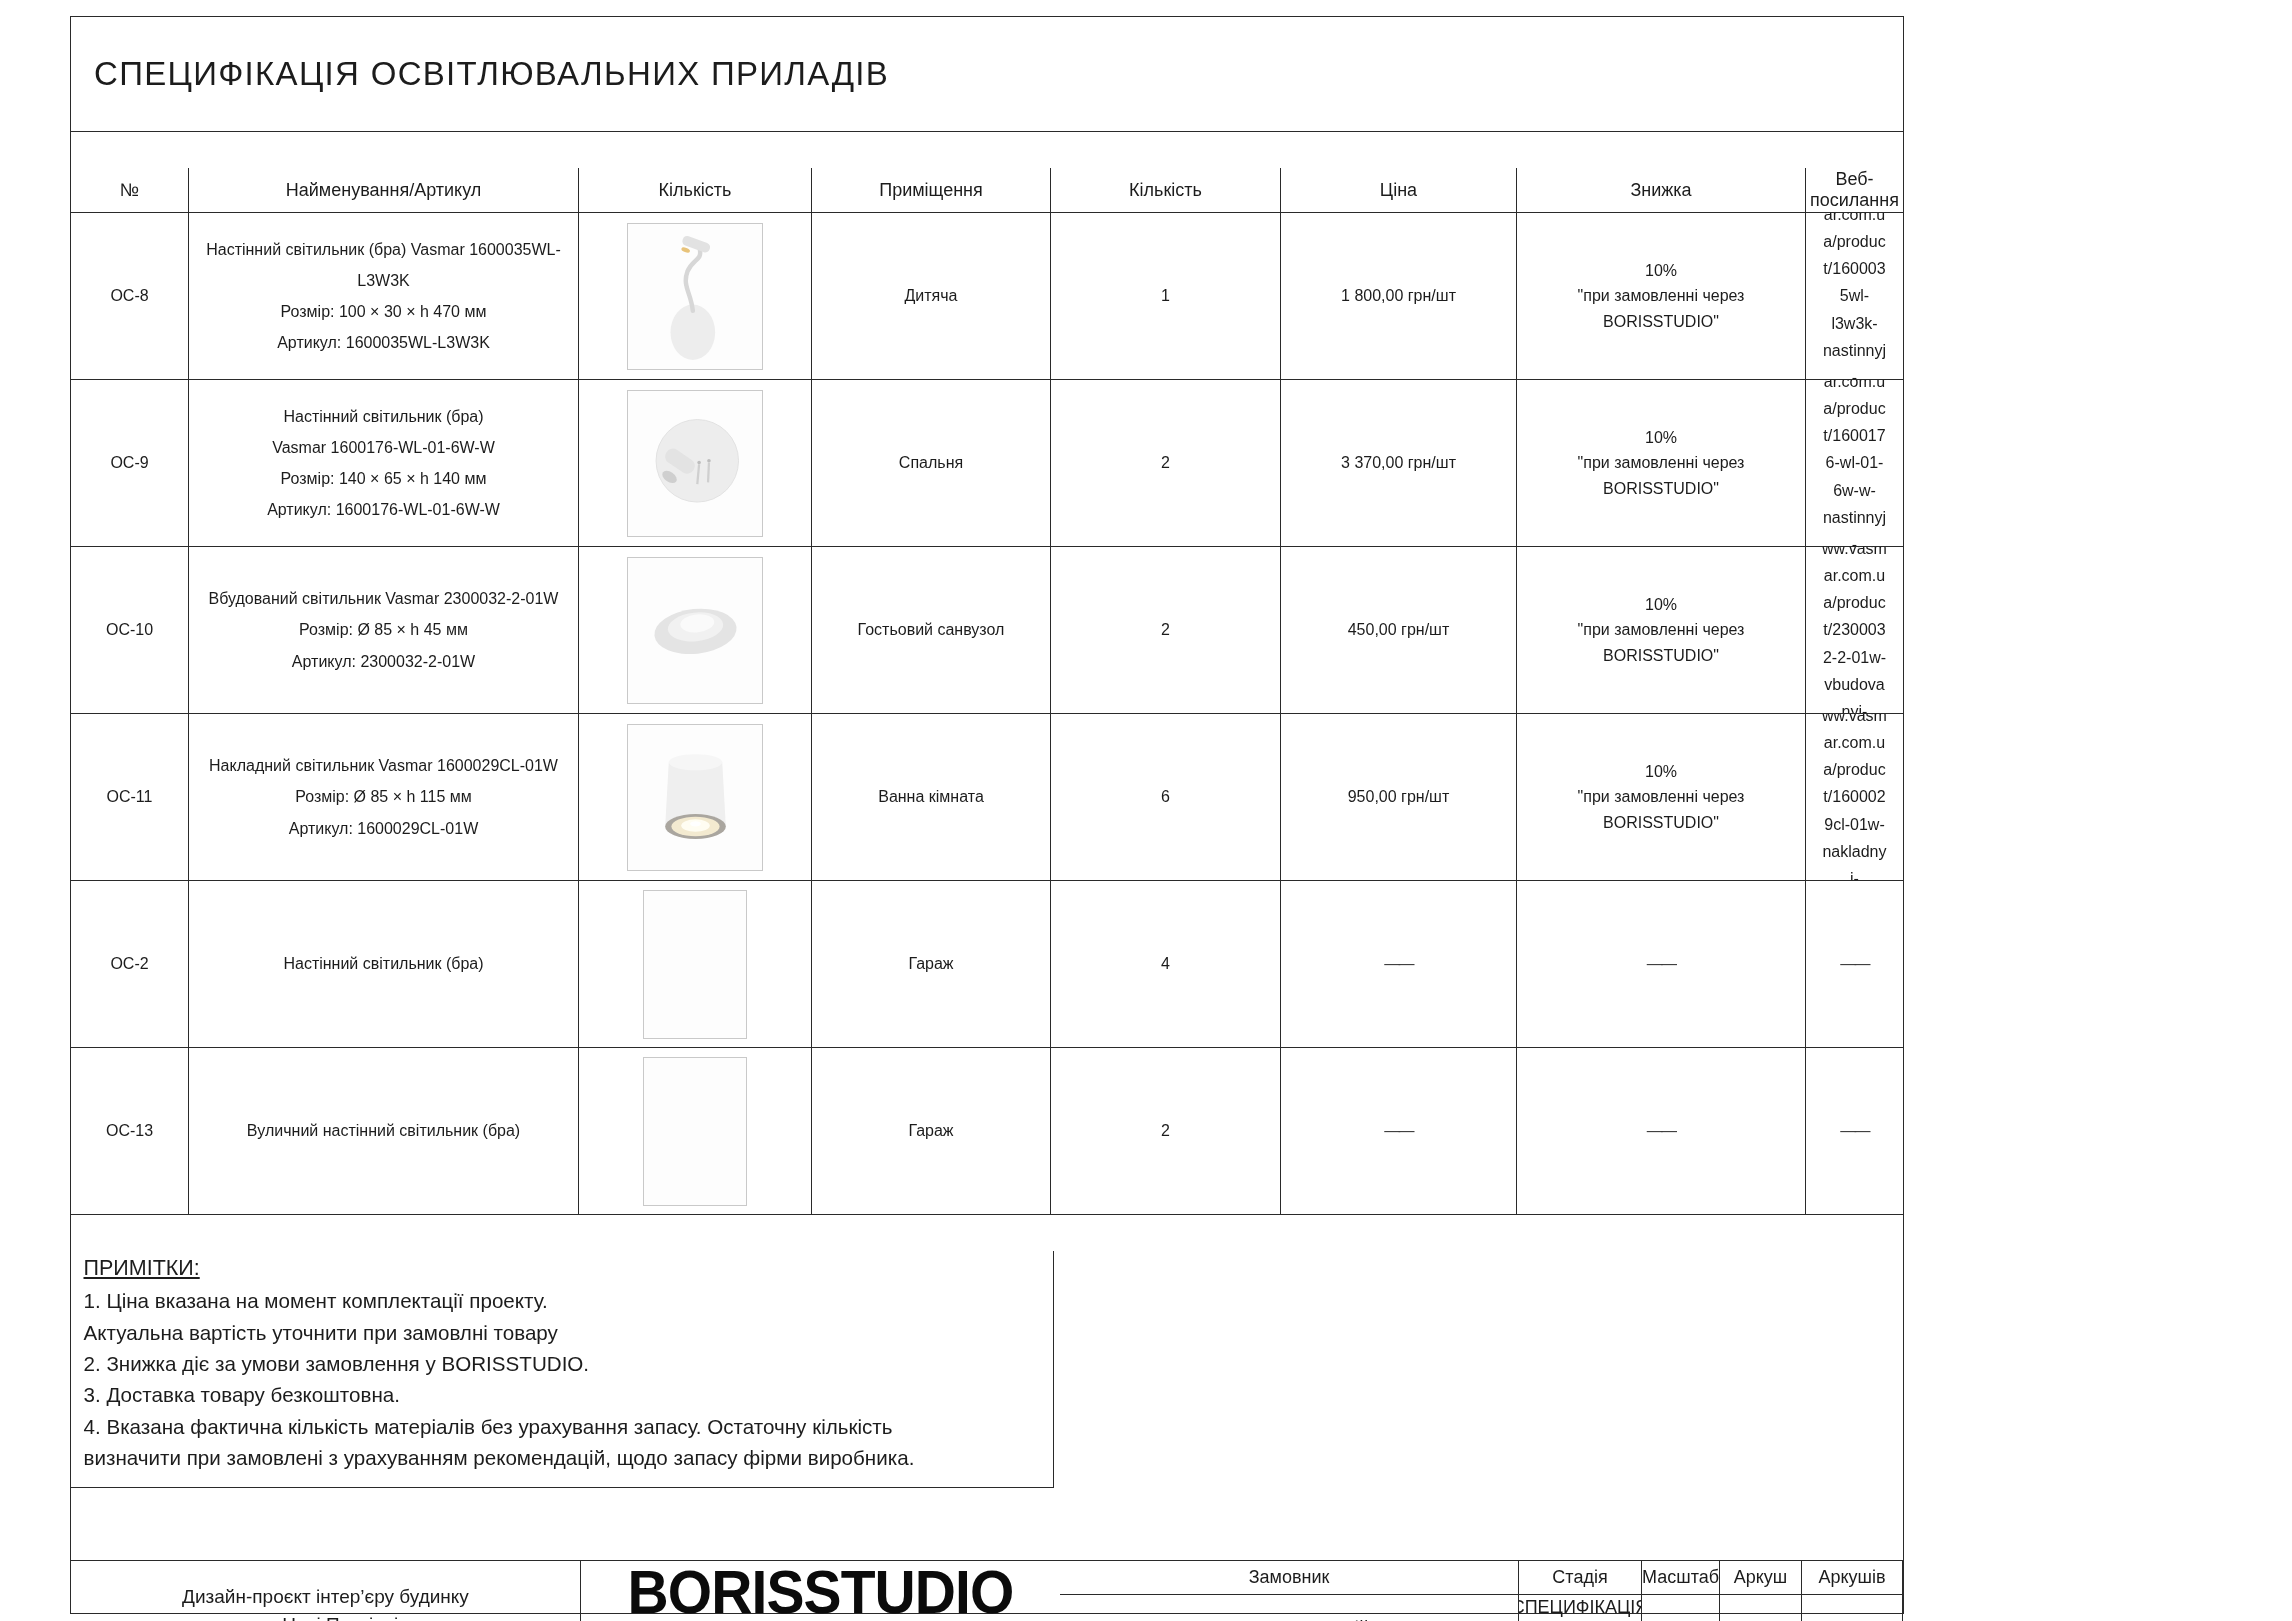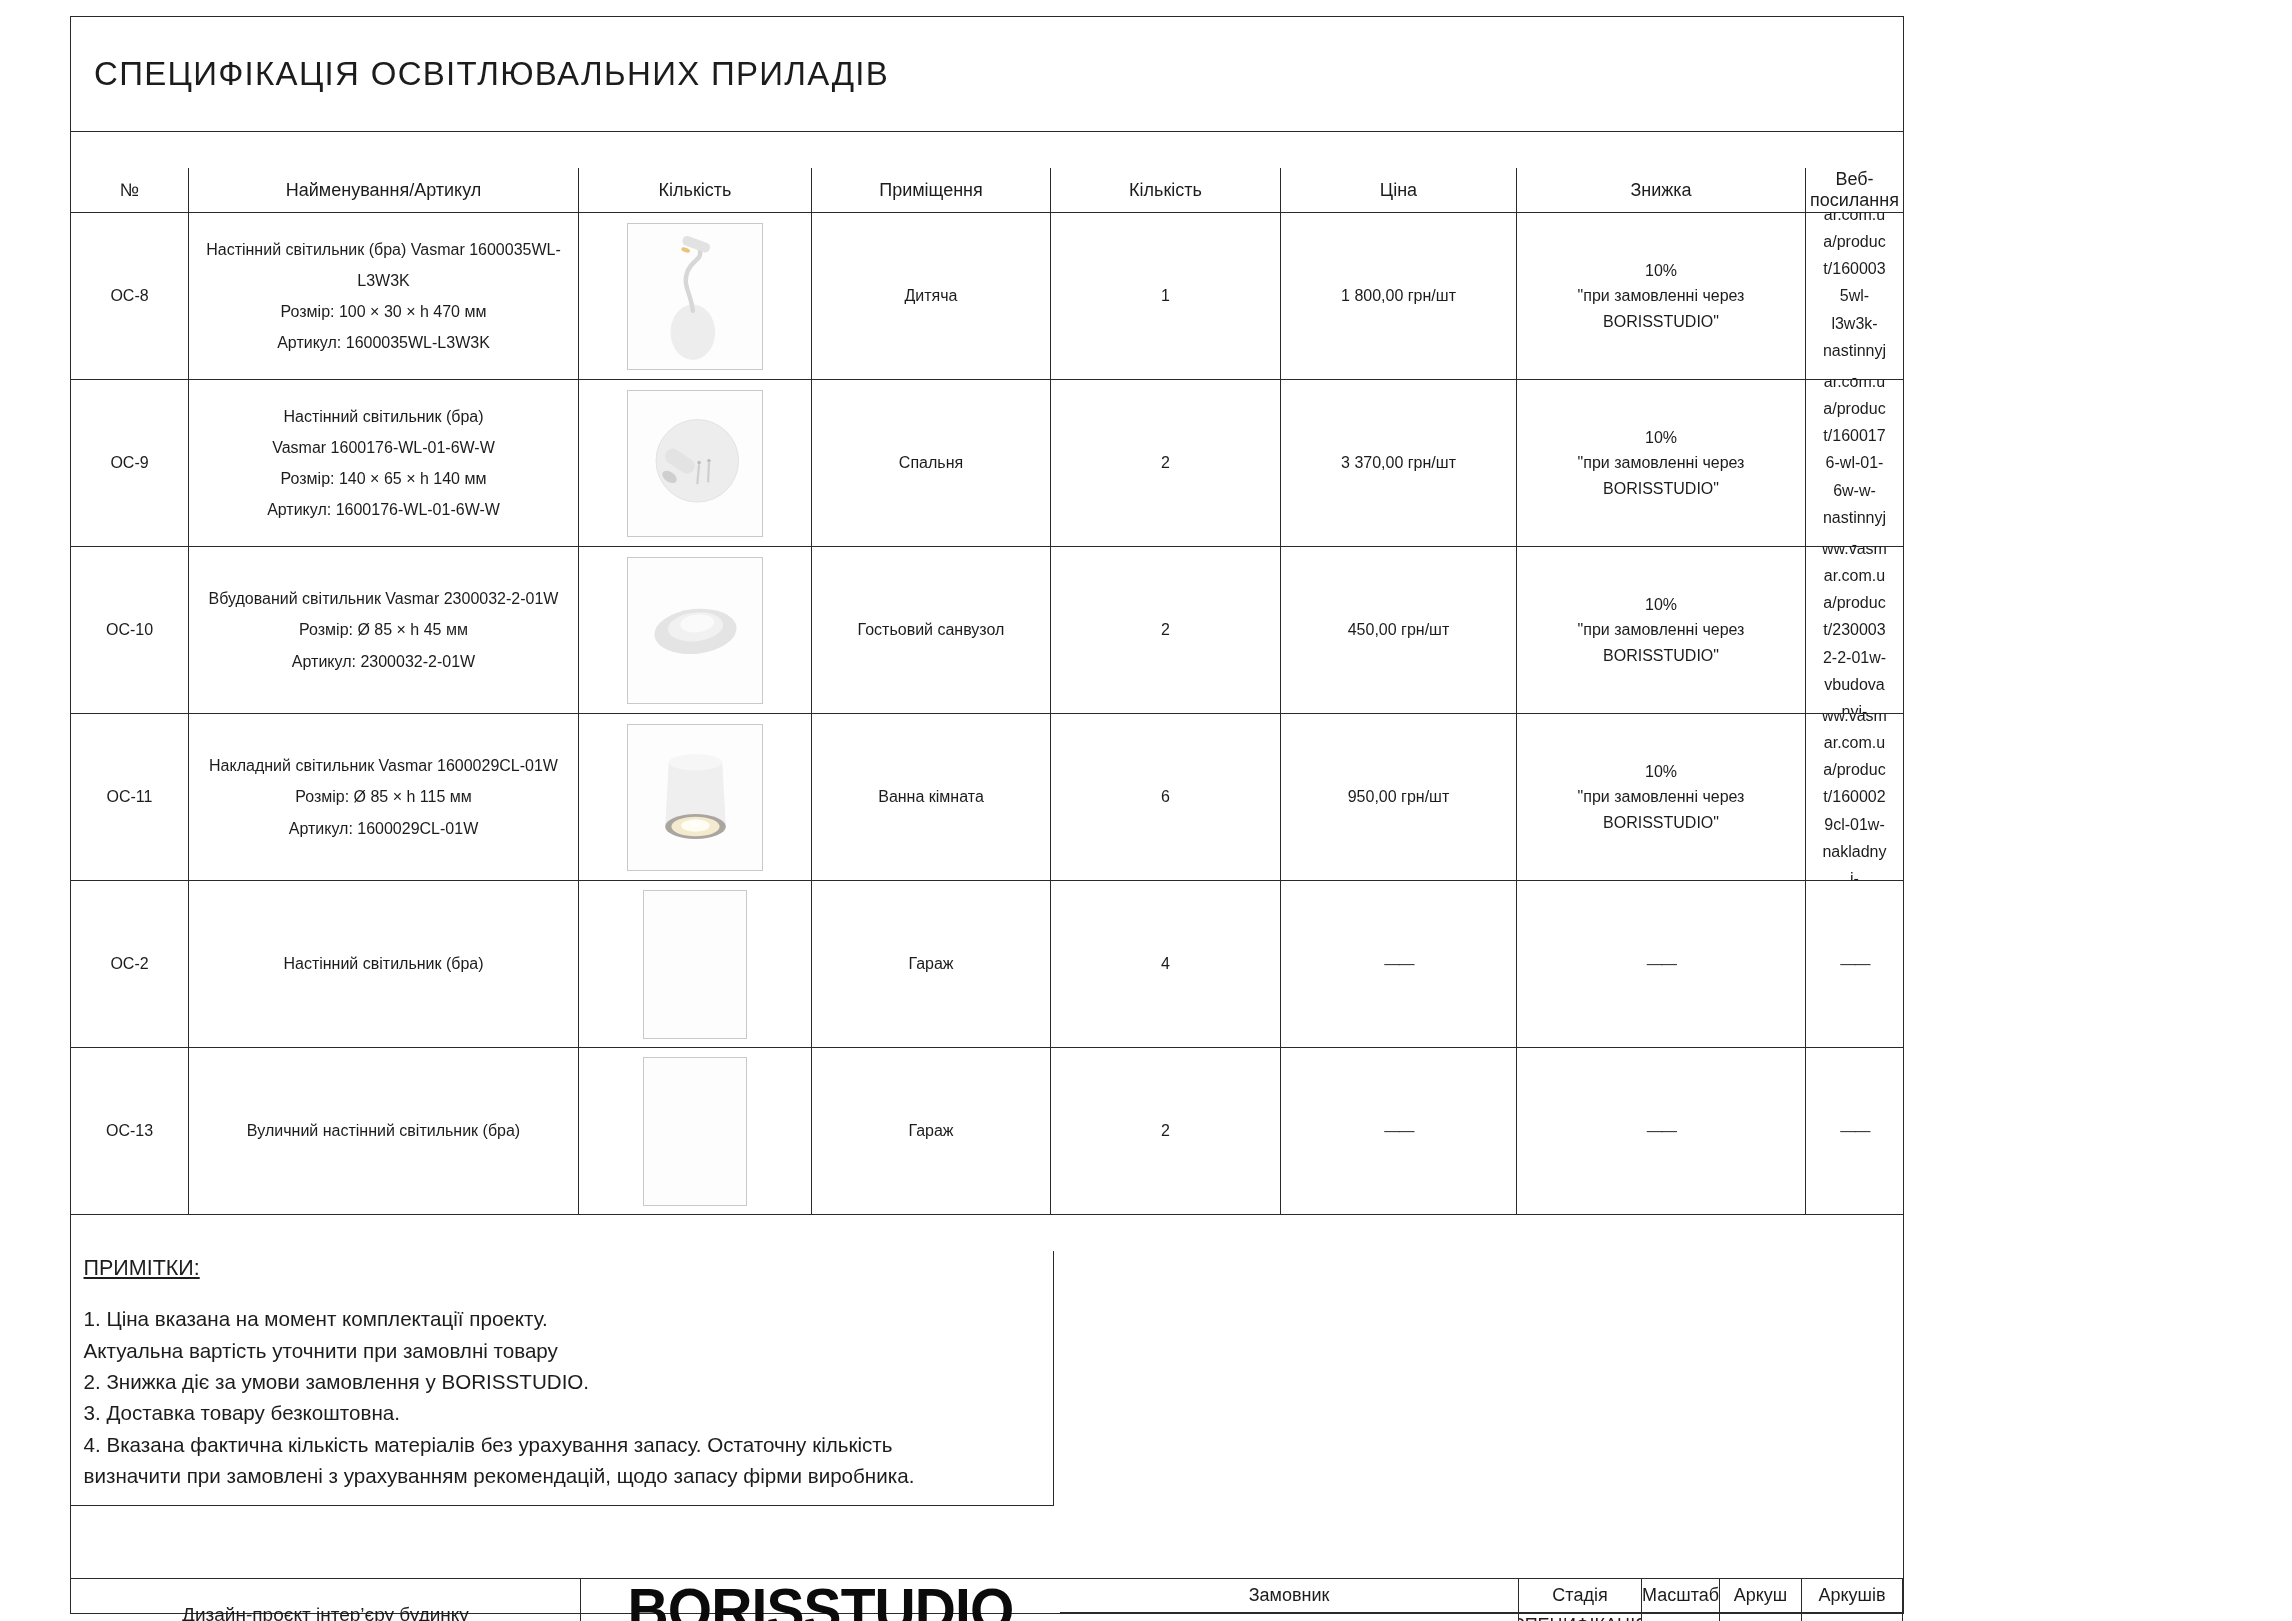--- a/index.html
+++ b/index.html
@@ -42,21 +42,21 @@
     width:136px;height:147px;border:0.9px solid #c9c9c9;background:#fdfdfd;
     display:flex;align-items:center;justify-content:center;box-sizing:border-box;
   }
   .img-frame.empty{width:104px;height:149px;}
   
   .notes-box{
     width:983px;flex:0 0 auto;box-sizing:border-box;
     border-right:0.9px solid #2a2a2a;border-bottom:0.9px solid #2a2a2a;
     padding:5.4px 14.3px 14.3px 12.5px;
   }
-  .notes-heading{font-size:21.5px;text-decoration:underline;margin-bottom:22px;}
+  .notes-heading{font-size:21.5px;text-decoration:underline;margin-bottom:4px;}
   .notes-body{font-size:20.6px;line-height:1.52;white-space:pre-line;}
   .spacer{flex:1 1 auto;}
   
   .footer{
     flex:0 0 auto;height:100px;border-top:1.8px solid #2a2a2a;
     display:grid;grid-template-columns:510px 479px 459px 123px 78px 82px 1fr;
     grid-template-rows:34px 1fr;
   }
   .fcell{
     border-right:0.9px solid #2a2a2a;box-sizing:border-box;

